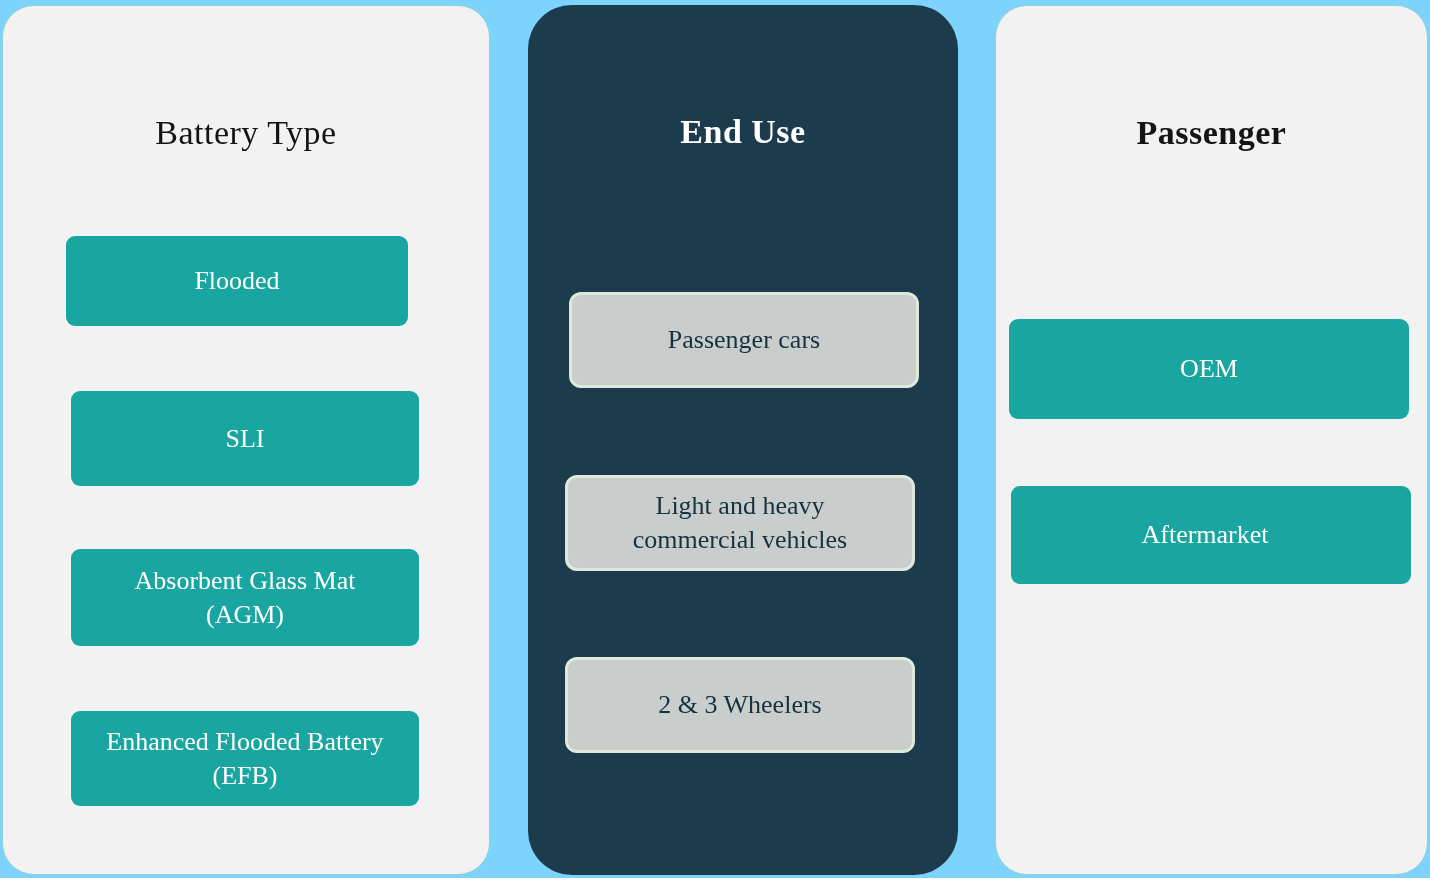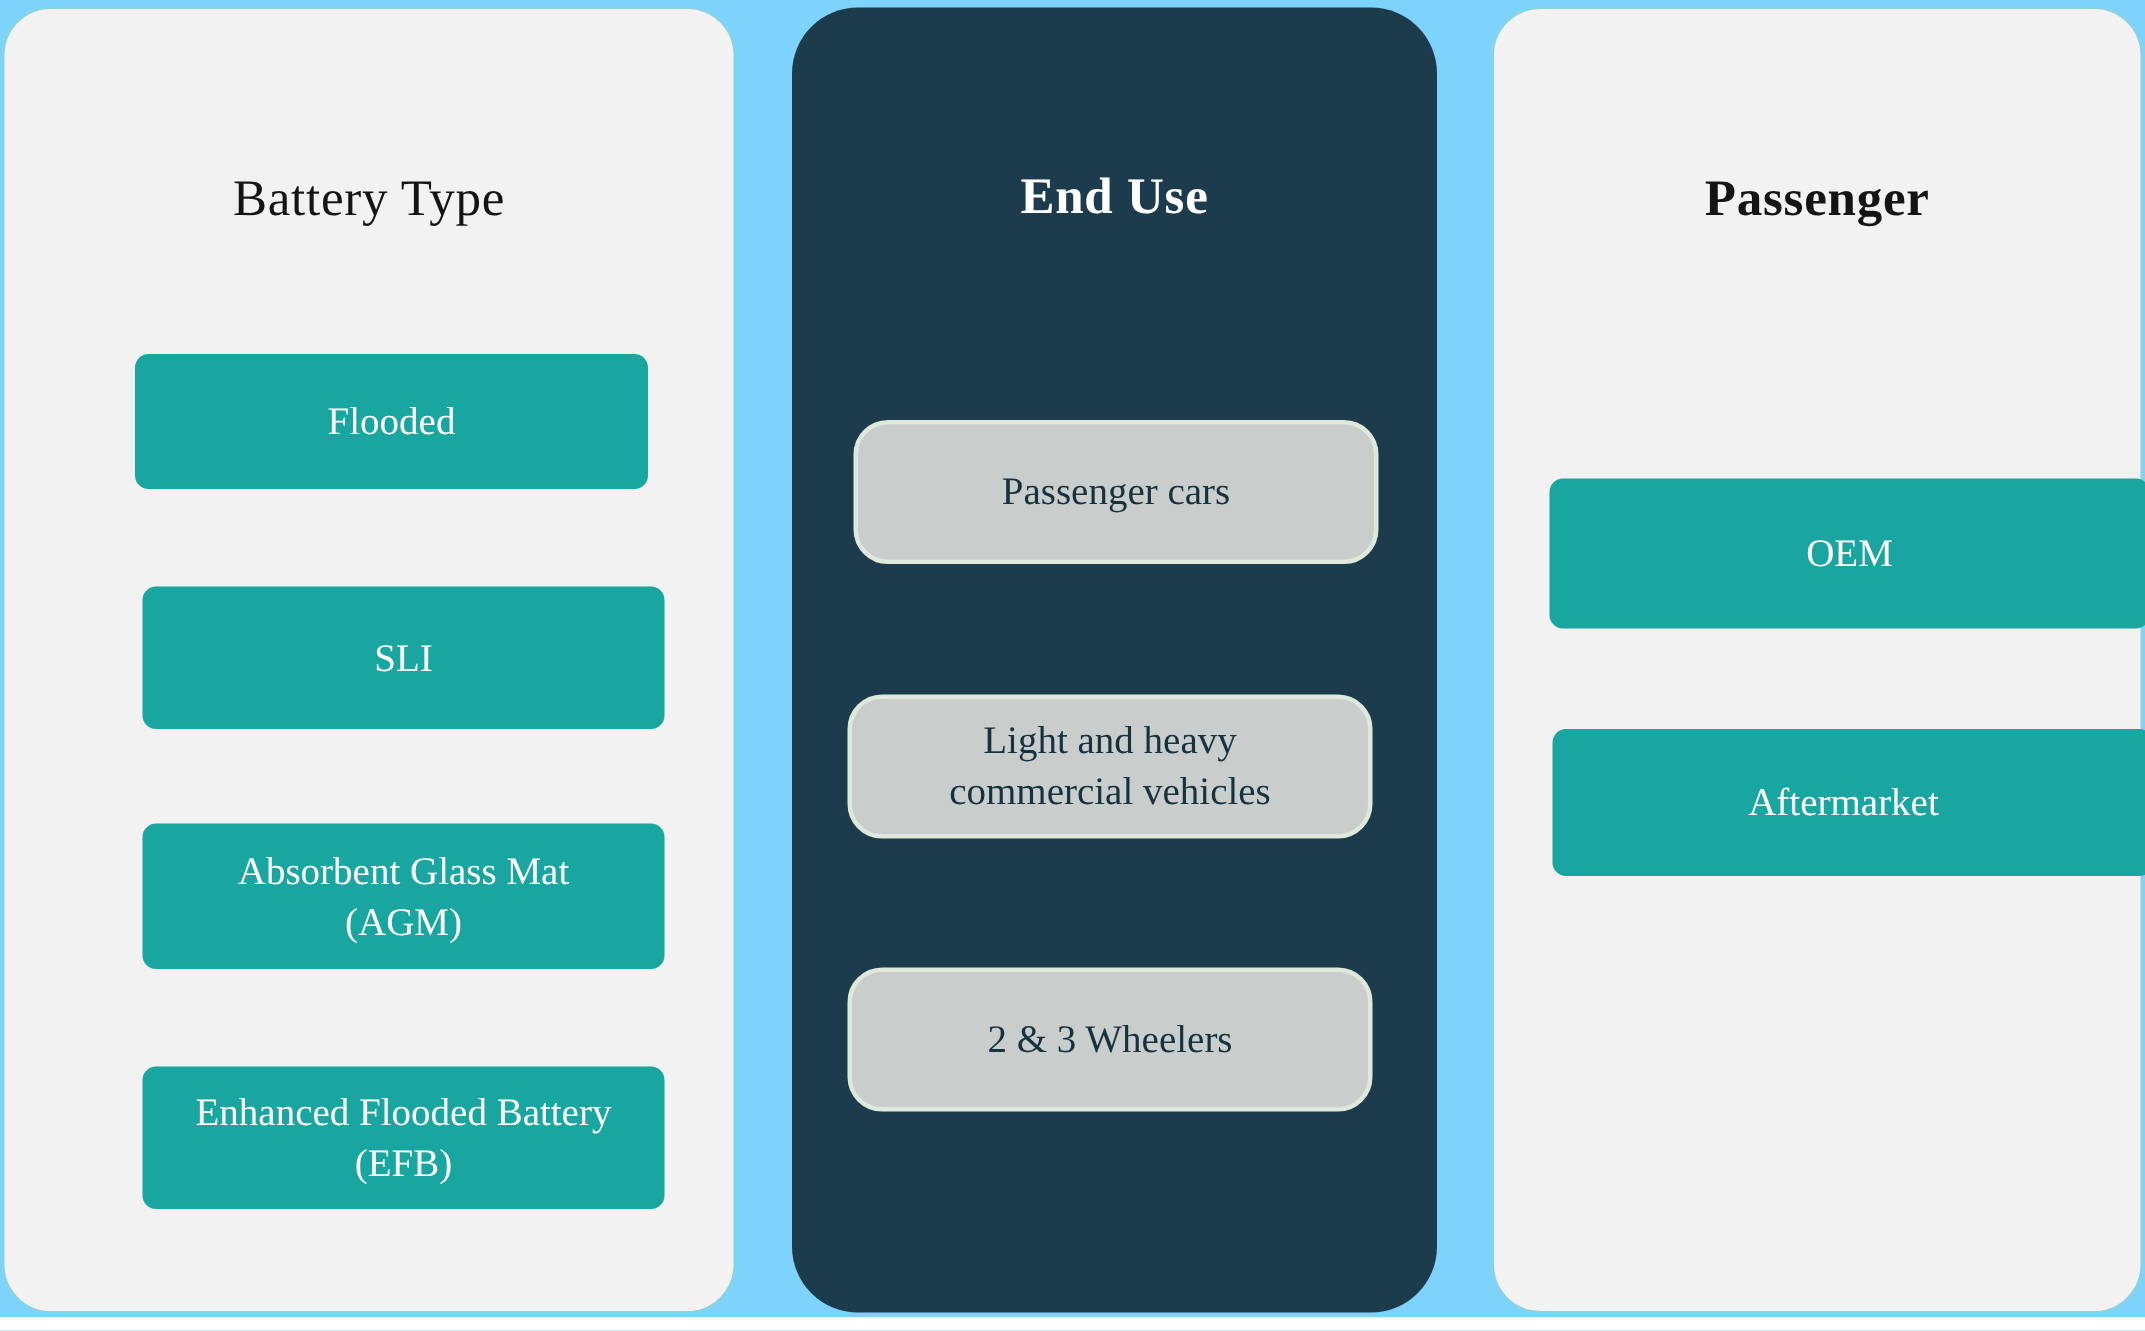--- a/index.html
+++ b/index.html
@@ -58,27 +58,27 @@
     justify-content: center;
     text-align: center;
     font-size: 26px;
     line-height: 1.3;
     padding: 6px 24px;
   }
   .item.teal {
     background: var(--accent_teal);
     color: #ffffff;
     border-radius: 9px;
-    margin-left: 24px;
   }
   .item.gray {
     background: var(--box_gray);
     border: 3px solid var(--box_gray_border);
-    border-radius: 23px;
+    border-radius: 12px;
     color: #16323E;
+    margin-top: 12px;
   }
 
   
   .i-b0 { left: 63px; top: 230px; width: 342px; height: 90px; }
   .i-b1 { left: 68px; top: 385px; width: 348px; height: 95px; }
   .i-b2 { left: 68px; top: 543px; width: 348px; height: 97px; }
   .i-b3 { left: 68px; top: 705px; width: 348px; height: 95px; }
 
   
   .i-e0 { left: 41px; top: 275px; width: 350px; height: 96px; }

